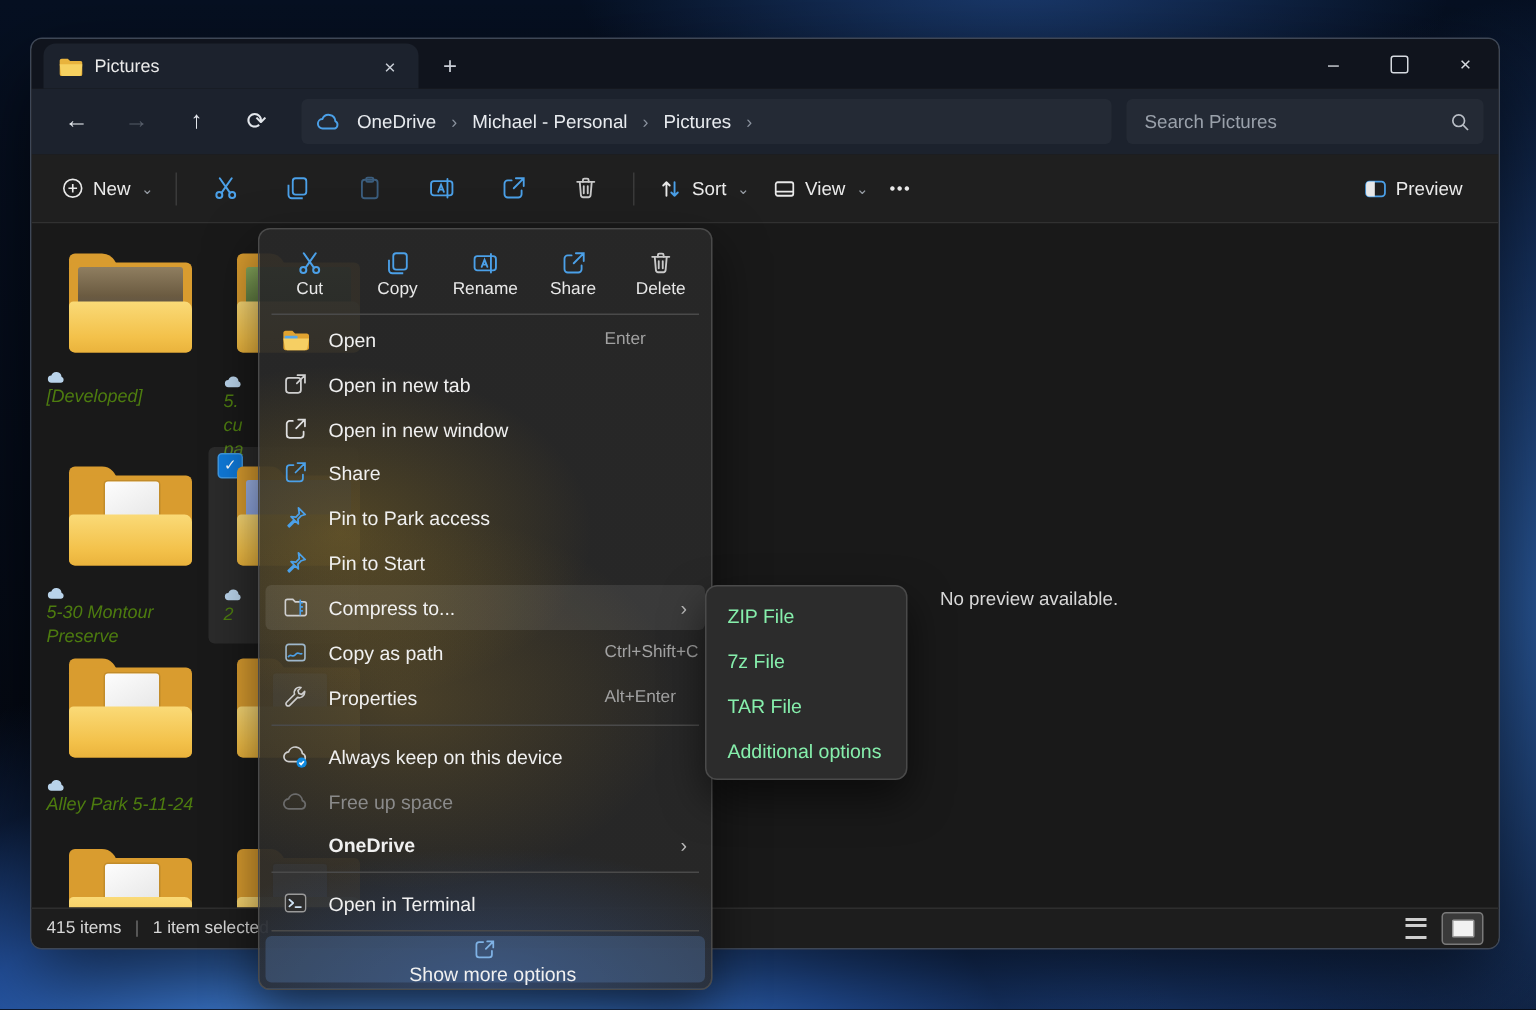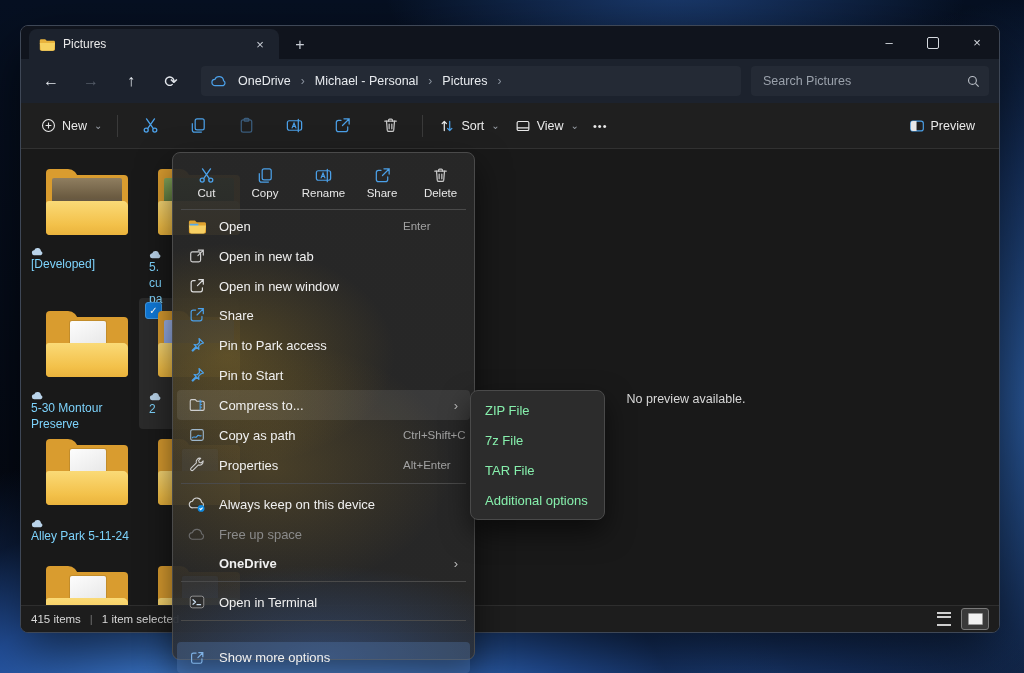--- a/index.html
+++ b/index.html
@@ -50,21 +50,21 @@
   .folder{position:relative;width:86px;height:66px;margin:0 auto;}
   .f-tab{position:absolute;left:2px;top:0;width:32px;height:14px;border-radius:4px 10px 0 0;background:#d99c2f;}
   .f-back{position:absolute;left:2px;right:2px;top:6px;bottom:0;border-radius:4px;background:#d99c2f;}
   .f-media{position:absolute;left:8px;right:8px;top:9px;height:32px;border-radius:2px;}
   .m-brown{background:linear-gradient(#8f7e60 0%,#6b5b41 60%,#585049 100%);}
   .m-green{background:linear-gradient(#86a85c,#55703a);}
   .m-blue{background:linear-gradient(#9fb5e8,#8aa3e2);}
   .f-doc{position:absolute;left:26px;top:10px;width:36px;height:34px;background:linear-gradient(150deg,#fdfdfd,#e2e2e2);border-radius:2px;box-shadow:0 0 0 1px rgba(0,0,0,.10);}
   .f-front{position:absolute;left:2px;right:2px;bottom:0;height:34px;border-radius:3px 5px 4px 4px;
     background:linear-gradient(180deg,#fada77 0%,#f3c14a 70%,#eab33c 100%);}
-  .flabel{position:absolute;left:0;width:112px;font-size:12px;line-height:16px;color:#7dd3fc;}
+  .flabel{position:absolute;left:0;width:112px;font-size:12px;line-height:16px;color:#4d7c0f;font-style:italic;}
   .cloud-inline{vertical-align:-2px;margin-right:3px;}
   .sel-bg{position:absolute;background:rgba(255,255,255,.08);border-radius:4px;}
   .checkbox{position:absolute;width:15px;height:15px;background:#0f78d7;border:1px solid #3f97e0;border-radius:3px;
     color:#fff;font-size:10px;line-height:15px;text-align:center;}
   .preview-msg{position:absolute;left:365px;width:600px;top:243px;text-align:center;font-size:12.5px;color:#d8d8d8;}
   
   .statusbar{position:absolute;left:0;right:0;bottom:0;height:26px;background:#1d1d1d;border-top:1px solid #2e2e2e;
     display:flex;align-items:center;padding:0 10px;font-size:11.5px;color:#d8d8d8;}
   .sb-sep{color:#6f6f6f;margin:0 9px;}
   .sb-spacer{flex:1;}
@@ -513,21 +513,21 @@
           <svg width="18" height="18" viewBox="0 0 20 20">
             <rect x="2.5" y="3.5" width="15" height="13" rx="2.5" fill="#2e2e2e" stroke="#9a9a9a" stroke-width="1"></rect>
             <path d="M5.5 7.5L8.3 10l-2.8 2.5" fill="none" stroke="#cfe3f5" stroke-width="1.3" stroke-linecap="round" stroke-linejoin="round"></path>
             <path d="M10 13h4" stroke="#cfe3f5" stroke-width="1.3" stroke-linecap="round"></path>
           </svg>
         </span>
       <span class="mi-label">Open in Terminal</span>
       <span class="mi-short"></span>
     </div>
     <div class="ctx-sep" style="top:467px;"></div>
-    <div class="mi hover-blue" style="top:489px;height:31px;">
+    <div class="mi hover-blue" style="top:471px;height:31px;flex-direction:column;">
       <span class="mi-ic">
           <svg width="18" height="18" viewBox="0 0 20 20" fill="none" stroke="#7fb2e5" stroke-width="1.3" stroke-linecap="round">
             <path d="M9 4.5H6A2 2 0 004 6.5v7.3a2 2 0 002 2h7.5a2 2 0 002-2V11"></path>
             <path d="M12 4h4.5v4.5M16 4.5l-5 5"></path>
           </svg>
         </span>
       <span class="mi-label">Show more options</span>
       <span class="mi-short"></span>
     </div>
   </div>

